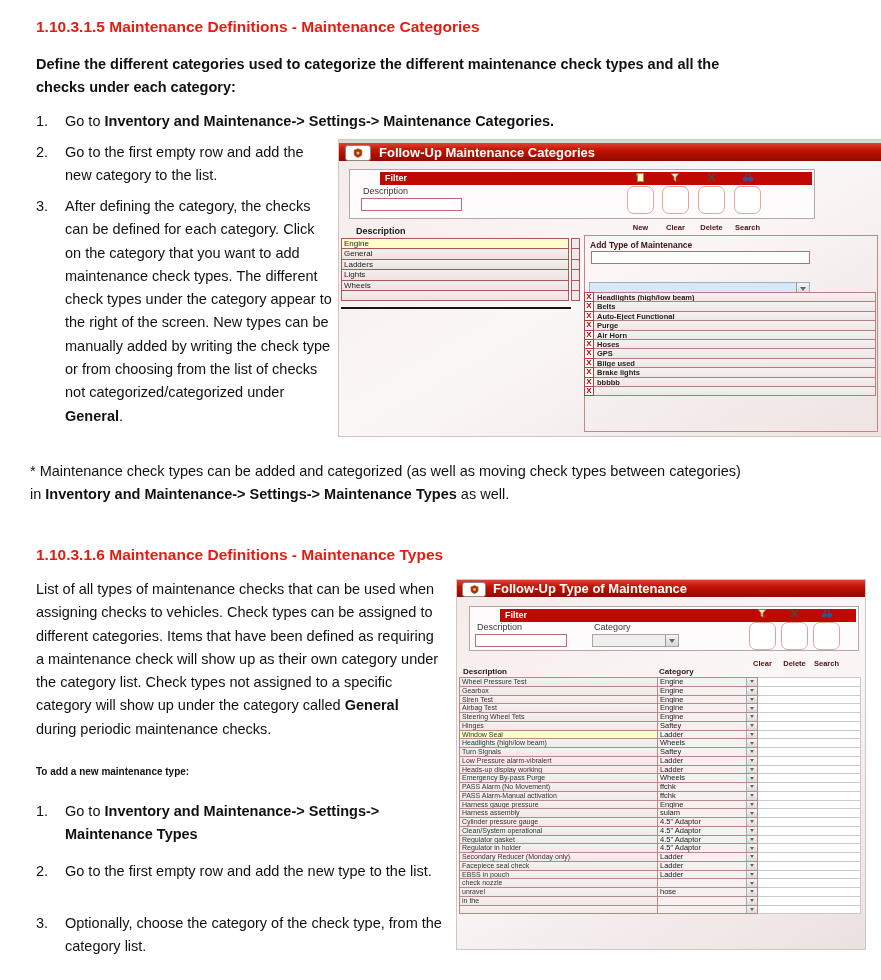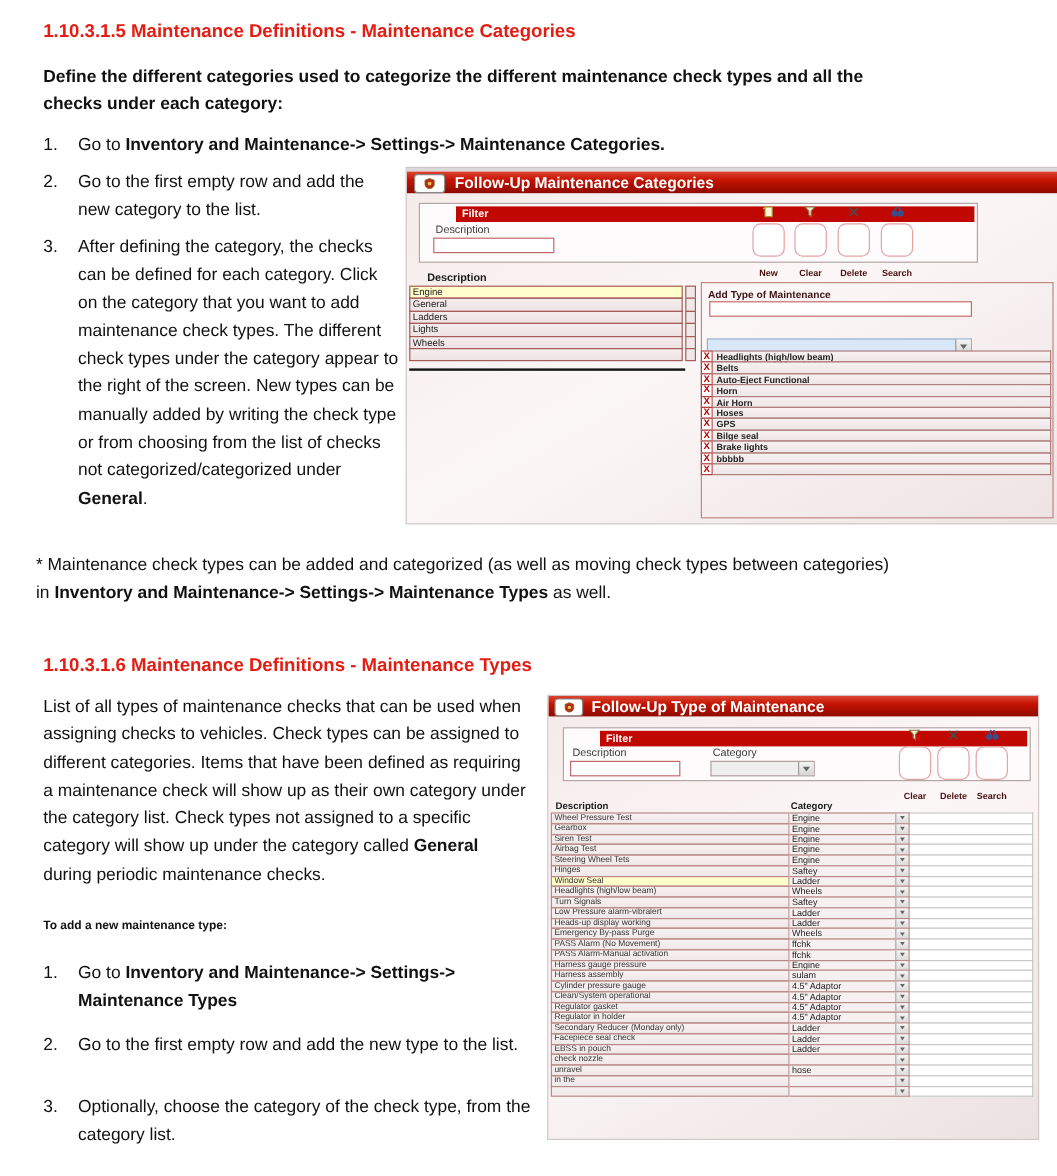--- a/index.html
+++ b/index.html
@@ -205,37 +205,37 @@
       <div class="s1rrow">
         <div class="xcell">X</div>
         <div class="rtext">Belts</div>
       </div>
       <div class="s1rrow">
         <div class="xcell">X</div>
         <div class="rtext">Auto-Eject Functional</div>
       </div>
       <div class="s1rrow">
         <div class="xcell">X</div>
-        <div class="rtext">Horn</div>
+        <div class="rtext">Purge</div>
       </div>
       <div class="s1rrow">
         <div class="xcell">X</div>
         <div class="rtext">Air Horn</div>
       </div>
       <div class="s1rrow">
         <div class="xcell">X</div>
         <div class="rtext">Hoses</div>
       </div>
       <div class="s1rrow">
         <div class="xcell">X</div>
         <div class="rtext">GPS</div>
       </div>
       <div class="s1rrow">
         <div class="xcell">X</div>
-        <div class="rtext">Bilge seal</div>
+        <div class="rtext">Bilge used</div>
       </div>
       <div class="s1rrow">
         <div class="xcell">X</div>
         <div class="rtext">Brake lights</div>
       </div>
       <div class="s1rrow">
         <div class="xcell">X</div>
         <div class="rtext">bbbbb</div>
       </div>
       <div class="s1rrow">

